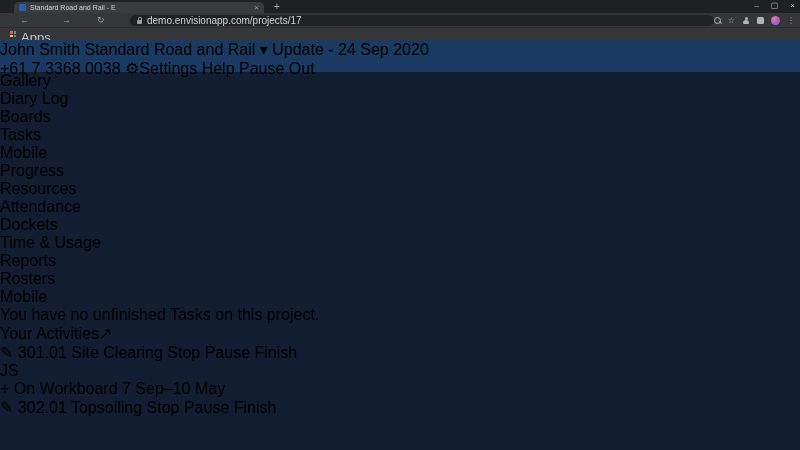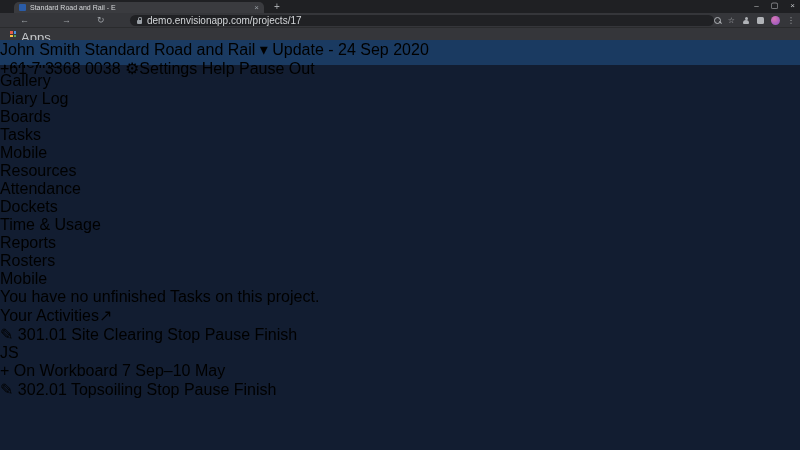--- a/index.html
+++ b/index.html
@@ -29,21 +29,21 @@
   .person:before{content:"";position:absolute;left:2.5px;top:0;width:3px;height:3px;border-radius:50%;background:#b0b3b7;}
   .person:after{content:"";position:absolute;left:1px;top:3.5px;width:6px;height:4px;border-radius:3px 3px 1px 1px;background:#b0b3b7;}
   .puzzle{width:7px;height:7px;background:#b0b3b7;border-radius:1.5px;}
   .chromeavatar{width:9px;height:9px;border-radius:50%;background:radial-gradient(circle at 35% 30%,#d977b5,#8a4fc2);}
   .dots{color:#b0b3b7;font-size:8px;line-height:8px;}
   .bookmarks{position:absolute;top:28px;left:0;width:800px;height:12px;background:#35363a;}
   .appsgrid{position:absolute;left:10px;top:3px;width:6px;height:6px;display:grid;grid-template-columns:2.5px 2.5px;gap:1px;}
   .appsgrid i{width:2.5px;height:2.5px;}
   .appslabel{position:absolute;left:21px;top:2px;font-size:13px;color:#c3c6c9;}
   
-  .appbar{position:absolute;top:40px;left:0;width:800px;height:25px;background:#1a3a61;}
+  .appbar{position:absolute;top:40px;left:0;width:800px;height:32px;background:#1a3a61;}
   .appbar .leftblock{position:absolute;left:0;top:0;width:90px;height:18px;background:#15315' ;background:#153154;}
   .ab-user{position:absolute;left:75px;top:5px;font-size:8px;font-weight:bold;color:#e2e9f2;}
   .ab-project{position:absolute;left:118px;top:5px;font-size:8px;color:#cdd6e2;}
   .ab-caret{position:absolute;left:186px;top:5px;font-size:7px;color:#9fb0c4;}
   .ab-update{position:absolute;left:320px;top:5px;width:170px;text-align:center;font-size:8px;color:#c3cdd9;}
   .ab-right{position:absolute;right:10px;top:0;height:18px;display:flex;align-items:center;gap:11px;font-size:8px;color:#cdd6e2;}
   .gear{font-size:8px;color:#cdd6e2;margin-right:2px;}
   /* ---------- page ---------- */
   .pagebg{position:absolute;top:58px;left:0;width:794px;height:360px;background:#eef0f3;}
   .watermark{position:absolute;left:175px;top:168px;width:380px;text-align:center;font-size:52px;font-weight:bold;
@@ -196,20 +196,21 @@
     <div class="sitem">Home</div>
     <div class="sitem">Site</div>
     <div class="ssub">
       <div class="ssubitem">Timeline</div>
       <div class="ssubitem">Gallery</div>
       <div class="ssubitem">Diary Log</div>
     </div>
     <div class="sitem">Boards</div>
     <div class="sitem">Tasks</div>
     <div class="sitem">Mobile</div>
+    <div class="sitem">Progress</div>
     <div class="sitem">Resources</div>
     <div class="sitem">Attendance</div>
     <div class="sitem">Dockets</div>
     <div class="sitem">Time &amp; Usage</div>
     <div class="sitem">Reports</div>
     <div class="sitem">Rosters</div>
     <div class="sitem">Mobile</div>
   </div>
 
   <div class="smalltext" style="left:195px;top:76px">You have no unfinished Tasks on this project.</div>

